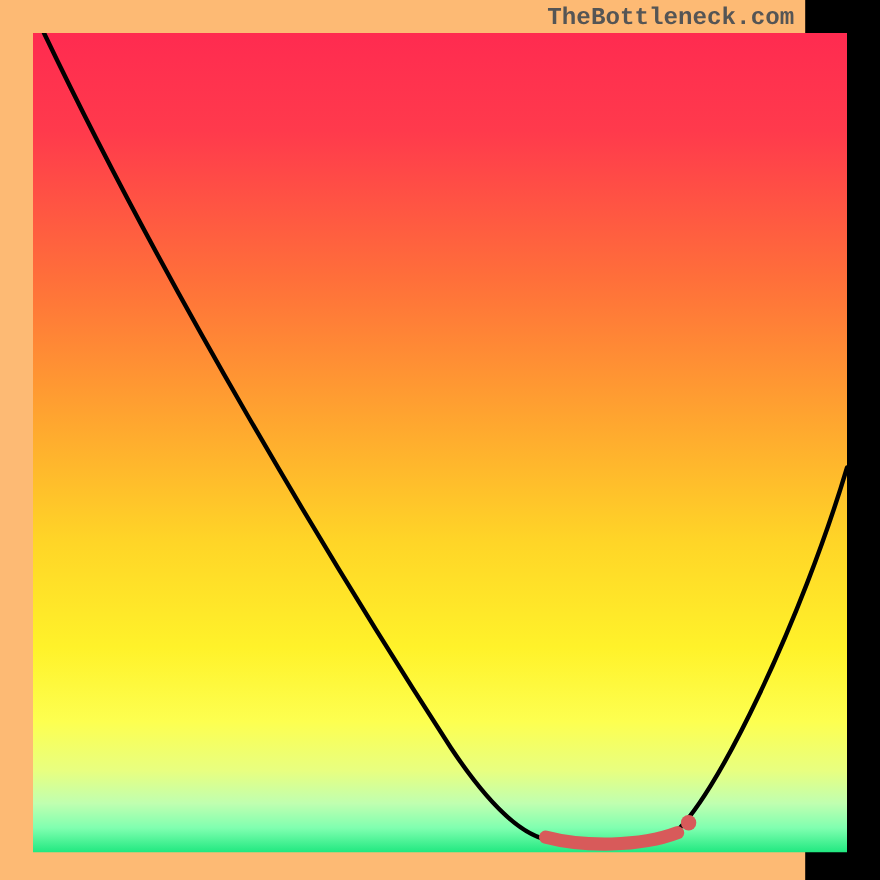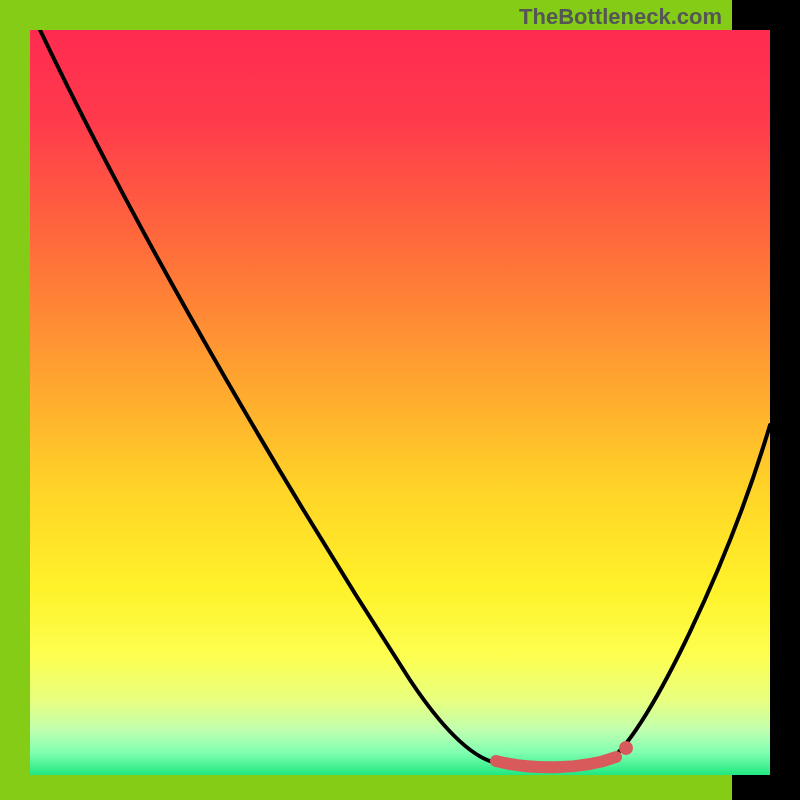--- a/index.html
+++ b/index.html
@@ -7,22 +7,23 @@
     padding: 0;
     background: #000;
     width: 800px;
     height: 800px;
     position: relative;
     font-family: Arial, sans-serif;
   }
   .container {
     width: 732px;
     height: 800px;
-    background: #84cc16;
+    background: #fdba74;
     position: relative;
+    font-family: Liberation Mono, monospace;
   }
   .watermark {
     position: absolute;
     top: 4px;
     right: 10px;
     color: #555;
     font-size: 22px;
     font-weight: bold;
     z-index: 10;
   }

